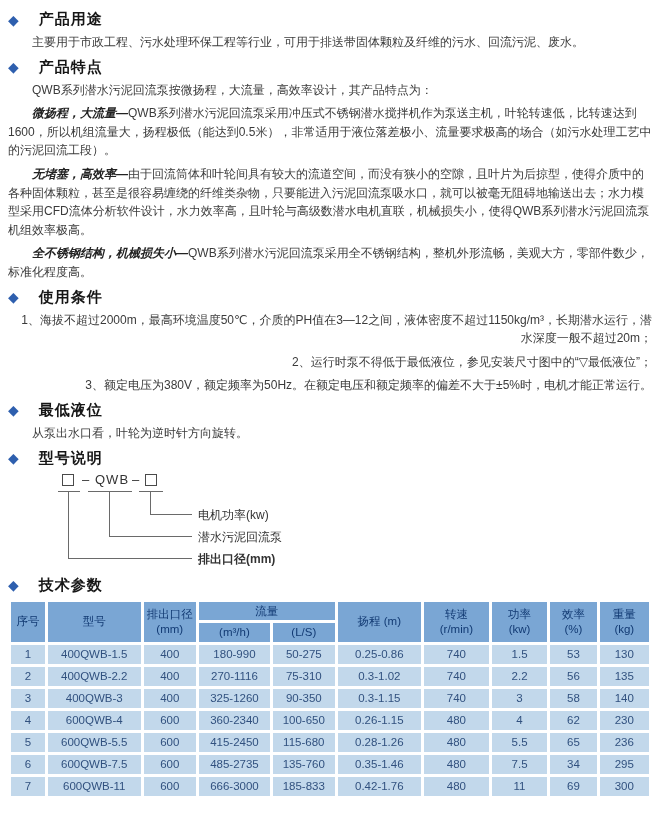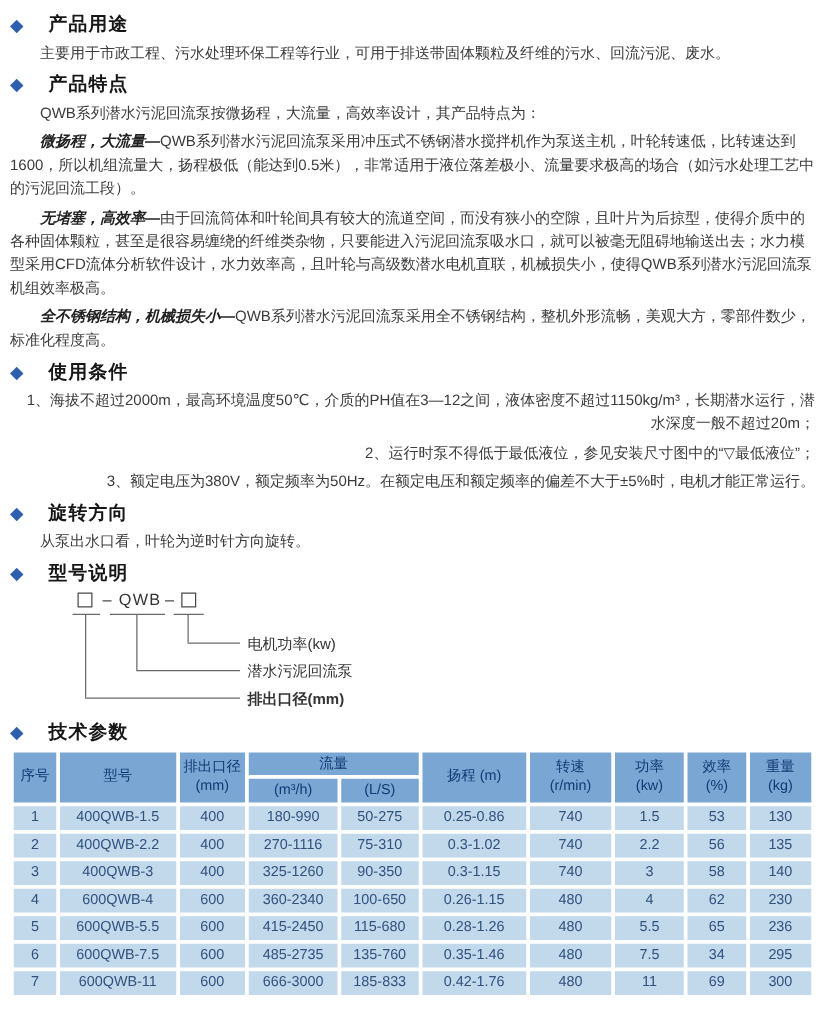--- a/index.html
+++ b/index.html
@@ -78,21 +78,21 @@
 <div class="sec-title">
   <span class="diamond">◆</span>
   <span class="t">使用条件</span>
 </div>
 <p class="body-para cond-item">1、海拔不超过2000m，最高环境温度50℃，介质的PH值在3—12之间，液体密度不超过1150kg/m³，长期潜水运行，潜水深度一般不超过20m；</p>
 <p class="body-para cond-item">2、运行时泵不得低于最低液位，参见安装尺寸图中的“▽最低液位”；</p>
 <p class="body-para cond-item">3、额定电压为380V，额定频率为50Hz。在额定电压和额定频率的偏差不大于±5%时，电机才能正常运行。</p>
 
 <div class="sec-title">
   <span class="diamond">◆</span>
-  <span class="t">旋转方向</span>
+  <span class="t">最低液位</span>
 </div>
 <p class="body-para">从泵出水口看，叶轮为逆时针方向旋转。</p>
 
 <div class="sec-title">
   <span class="diamond">◆</span>
   <span class="t">型号说明</span>
 </div>
 <div class="model-diagram">
   <span class="md-abs m-box" style="left:30px; top:2px;"></span>
   <span class="md-abs m-text" style="left:50px; top:0;">–</span>

